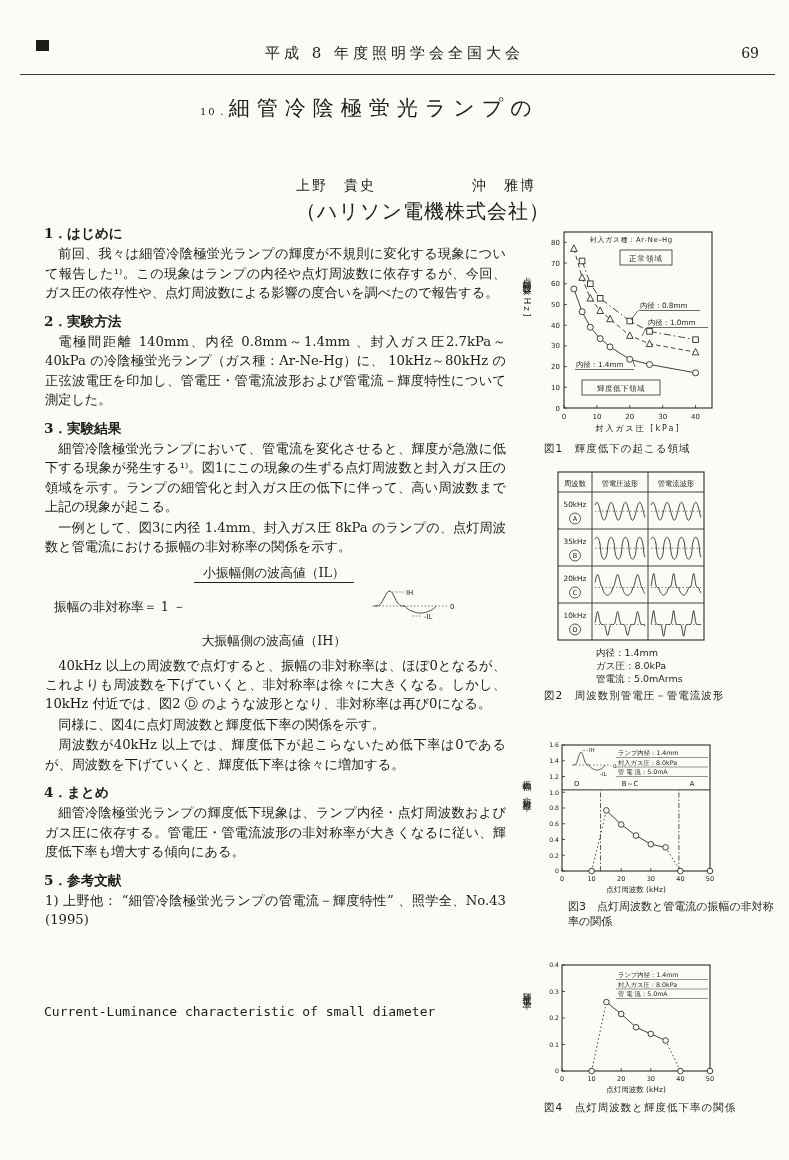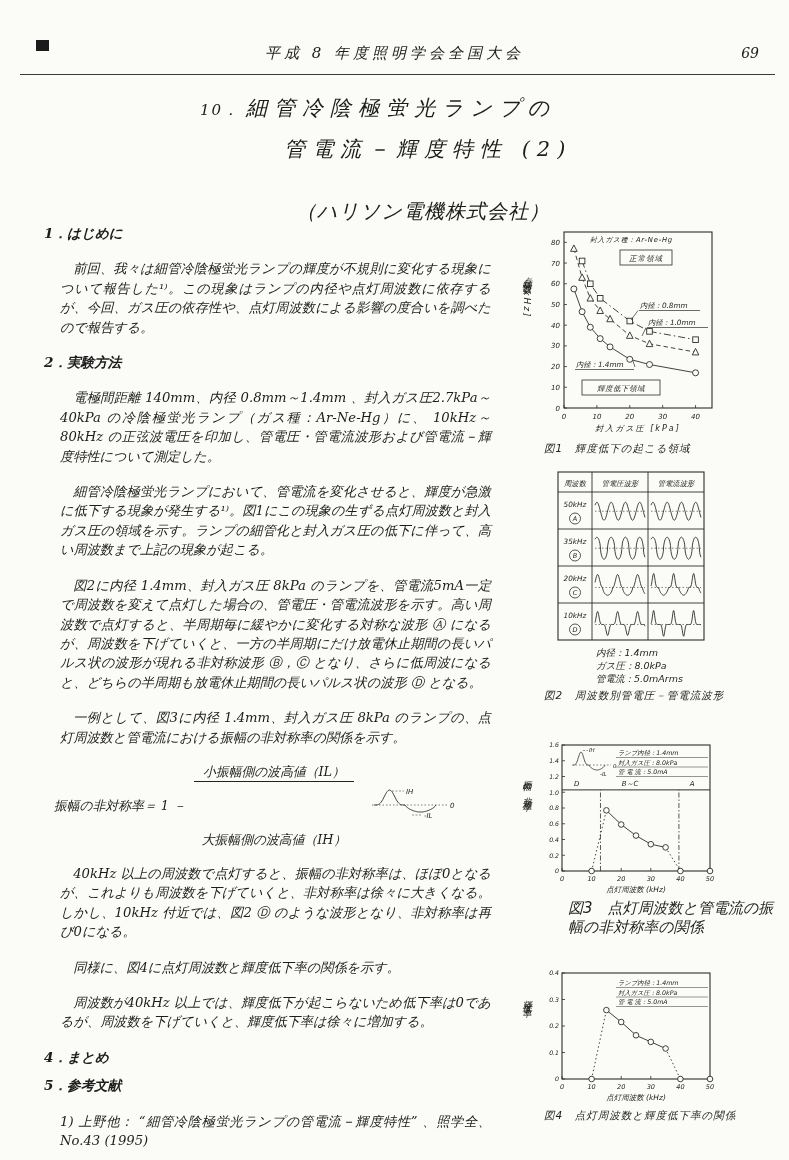--- a/index.html
+++ b/index.html
@@ -1,82 +1,82 @@
 <!DOCTYPE html>
 <html><head>
 <meta charset="utf-8">
 <style>
   html,body{margin:0;padding:0;}
   body{background:#9a9a9a;}
   .page{position:relative;width:789px;height:1160px;background:#fbfbf8;color:#1c1c1c;
-        font-family:"DejaVu Serif","Liberation Serif",serif;overflow:hidden;font-style:italic;}
+        font-family:"DejaVu Serif","Liberation Serif",serif;overflow:hidden;}
   
   .conf-title{position:absolute;left:0;right:0;top:44px;text-align:center;
       font-size:15px;letter-spacing:4px;}
   .page-num{position:absolute;right:30px;top:45px;font-size:14px;}
   .header-rule{position:absolute;left:20px;right:14px;top:74px;border-top:1.6px solid #3a3a3a;}
   .scan-mark{position:absolute;left:36px;top:40px;width:13px;height:11px;background:#1b1b1b;}
   
   .t-line1{position:absolute;left:200px;top:94px;font-size:21px;letter-spacing:7px;}
-  .t-num{font-size:15px;letter-spacing:2px;margin-right:6px;}
+  .t-num{font-size:10px;letter-spacing:2px;}
   .t-line2{position:absolute;left:284px;top:135px;font-size:21px;letter-spacing:7px;}
   .authors{position:absolute;left:296px;top:177px;font-size:14px;letter-spacing:2px;}
   .affil{position:absolute;left:296px;top:198px;font-size:20px;letter-spacing:1px;}
   
   .leftcol{position:absolute;left:44px;top:224px;width:463px;font-size:13.2px;
       line-height:19.4px;text-align:justify;}
   .sec-h{font-weight:bold;font-size:13.6px;margin:9px 0 1px;}
   .sec-h.first{margin-top:0;}
-  .para{margin:16px;text-indent:1em;}
+  .para{margin:1px;text-indent:1em;}
   .formula{display:flex;align-items:center;margin:7px 0 7px 10px;font-size:12.8px;line-height:17px;}
   .frac{display:inline-block;text-align:center;margin-left:8px;}
   .frac .num{display:block;padding:0 8px 1px;border-bottom:1.2px solid #222;}
   .frac .den{display:block;padding:2px 8px 0;margin-top:47px;}
   .formula svg{margin-left:14px;flex:none;}
   .english{margin-top:26px;font-family:"DejaVu Sans Mono","Liberation Mono",monospace;
       font-size:13px;line-height:22.5px;white-space:pre;text-align:left;}
   
   .rightcol{position:absolute;left:520px;top:224px;width:264px;
       font-family:"DejaVu Sans","Liberation Sans",sans-serif;}
   .fig{position:relative;padding-left:12px;}
   .fig svg{display:block;}
   .vlab{position:absolute;writing-mode:vertical-rl;text-orientation:mixed;
       font-size:9px;letter-spacing:2px;color:#222;}
   .caption{font-size:10.5px;letter-spacing:1px;color:#1f1f1f;margin:4px 0 0 12px;}
-  .caption.small{font-size:15px;letter-spacing:0;margin-left:36px;}
+  .caption.small{font-size:11px;letter-spacing:0;margin-left:36px;}
   .conds{font-size:9.5px;line-height:13px;margin:4px 0 0 64px;color:#1f1f1f;}
   .fig2{margin-top:14px;}
   .fig3{margin-top:36px;}
   .fig4{margin-top:30px;}
   svg text{fill:#222;font-family:"DejaVu Sans","Liberation Sans",sans-serif;}
 </style>
 </head>
 <body>
 
 <div class="page">
   <div class="scan-mark"></div>
   <div class="conf-title">平成 8 年度照明学会全国大会</div>
   <div class="page-num">69</div>
   <div class="header-rule"></div>
 
   <div class="t-line1">
     <span class="t-num">10．</span><span>細管冷陰極蛍光ランプの</span>
   </div>
-  <div class="t-line2">管電流－輝度特性 (2)</div>
+  <div class="authors">上野　貴史　　　　　　沖　雅博</div>
   <div class="affil">（ハリソン電機株式会社）</div>
 
   <div class="leftcol">
     <div class="sec-h first">1．はじめに</div>
     <p class="para">前回、我々は細管冷陰極蛍光ランプの輝度が不規則に変化する現象について報告した¹⁾。この現象はランプの内径や点灯周波数に依存するが、今回、ガス圧の依存性や、点灯周波数による影響の度合いを調べたので報告する。</p>
 
     <div class="sec-h">2．実験方法</div>
     <p class="para">電極間距離 140mm、内径 0.8mm～1.4mm 、封入ガス圧2.7kPa～40kPa の冷陰極蛍光ランプ（ガス種：Ar-Ne-Hg）に、 10kHz～80kHz の正弦波電圧を印加し、管電圧・管電流波形および管電流－輝度特性について測定した。</p>
 
+    <div class="sec-h">3．実験結果</div>
     <p class="para">細管冷陰極蛍光ランプにおいて、管電流を変化させると、輝度が急激に低下する現象が発生する¹⁾。図1にこの現象の生ずる点灯周波数と封入ガス圧の領域を示す。ランプの細管化と封入ガス圧の低下に伴って、高い周波数まで上記の現象が起こる。</p>
-    <p class="para">図2に内径 1.4mm、封入ガス圧 8kPa のランプを、管電流5mA一定で周波数を変えて点灯した場合の、管電圧・管電流波形を示す。高い周波数で点灯すると、半周期毎に緩やかに変化する対称な波形 Ⓐ になるが、周波数を下げていくと、一方の半周期にだけ放電休止期間の長いパルス状の波形が現れる非対称波形 Ⓑ，Ⓒ となり、さらに低周波になると、どちらの半周期も放電休止期間の長いパルス状の波形 Ⓓ となる。</p>
     <p class="para">一例として、図3に内径 1.4mm、封入ガス圧 8kPa のランプの、点灯周波数と管電流における振幅の非対称率の関係を示す。</p>
 
     <div class="formula">
       <span>振幅の非対称率＝ 1 －</span>
       <span class="frac">
         <span class="num">小振幅側の波高値（IL）</span>
         <span class="den">大振幅側の波高値（IH）</span>
       </span>
       <svg id="formula-inset" width="88" height="42">
           <line x1="4" y1="21" x2="80" y2="21" stroke="#2d2d2d" stroke-width="0.6" stroke-dasharray="1.5,2"></line>
@@ -89,20 +89,21 @@
         </svg>
     </div>
 
     <p class="para">40kHz 以上の周波数で点灯すると、振幅の非対称率は、ほぼ0となるが、これよりも周波数を下げていくと、非対称率は徐々に大きくなる。しかし、10kHz 付近では、図2 Ⓓ のような波形となり、非対称率は再び0になる。</p>
     <p class="para">同様に、図4に点灯周波数と輝度低下率の関係を示す。</p>
 
 
     <p class="para">周波数が40kHz 以上では、輝度低下が起こらないため低下率は0であるが、周波数を下げていくと、輝度低下率は徐々に増加する。</p>
 
     <div class="sec-h">4．まとめ</div>
+    <p class="para">細管冷陰極蛍光ランプの輝度低下現象は、ランプ内径・点灯周波数およびガス圧に依存する。管電圧・管電流波形の非対称率が大きくなるに従い、輝度低下率も増大する傾向にある。</p>
 
     <div class="sec-h">5．参考文献</div>
     <p class="para" style="text-indent:0">1) 上野他： “細管冷陰極蛍光ランプの管電流－輝度特性” 、照学全、No.43 (1995)</p>
 
     <div class="english">
       <div>Current-Luminance characteristic of small diameter</div>
       
       
     </div>
   </div>

